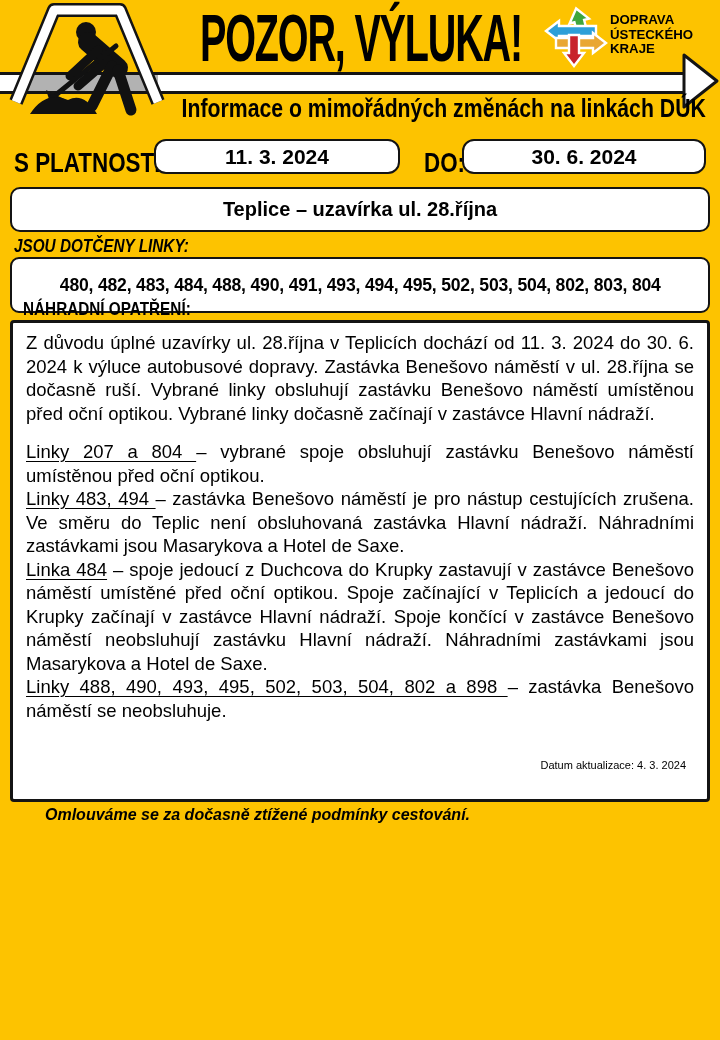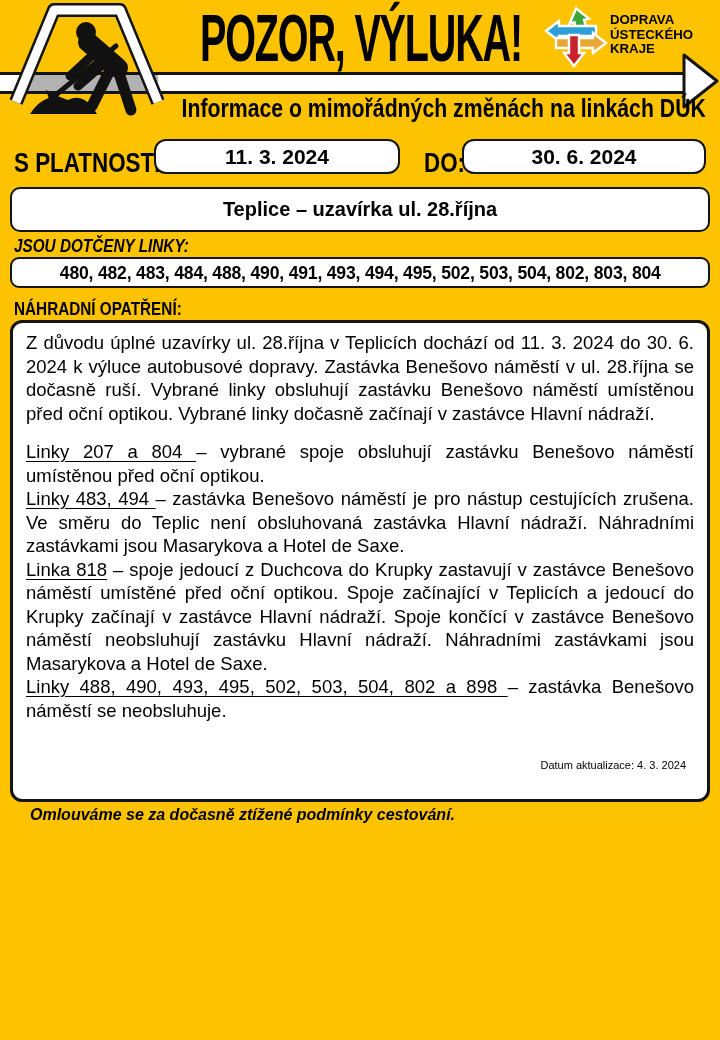--- a/index.html
+++ b/index.html
@@ -38,34 +38,34 @@
   .lbl-validity{top:147px;font-size:28px;}
   .lbl-small{font-size:18px;}
   
   .wbox{
     position:absolute;background:#fff;border:2.5px solid #141414;border-radius:12px;
     display:flex;align-items:center;justify-content:center;box-sizing:border-box;
   }
   .date-box{top:139px;height:35px;font-size:21px;font-weight:bold;}
   .title-box{left:10px;top:187px;width:700px;height:45px;border-radius:10px;
     font-size:20px;font-weight:bold;}
-  .lines-box{left:10px;top:257px;width:700px;height:31px;border-width:2px;border-radius:9px;
+  .lines-box{left:10px;top:257px;width:700px;height:56px;border-width:2px;border-radius:9px;
     overflow:hidden;}
   .lines-box span{font-size:18.5px;font-weight:bold;letter-spacing:-.2px;white-space:nowrap;
     transform:scaleX(.95);}
   .main-box{
     position:absolute;left:10px;top:320px;width:700px;height:482px;background:#fff;
-    border:3px solid #141414;border-radius:12px;box-sizing:border-box;
+    border:3px solid #141414;border-radius:4px;box-sizing:border-box;
     padding:8px 13px;overflow:hidden;
   }
   .para{font-size:18.5px;line-height:23.5px;text-align:justify;}
   .para.gap{margin-bottom:15px;}
   .lead{text-decoration:underline;text-underline-offset:3px;white-space:pre;}
   
-  .apology{position:absolute;left:30px;top:806px;font-size:16px;font-weight:bold;font-style:italic;}
+  .apology{position:absolute;left:45px;top:806px;font-size:16px;font-weight:bold;font-style:italic;}
   .updated{position:absolute;right:34px;top:759px;font-size:11px;}
 </style>
 </head>
 <body>
 
 <div class="poster">
 
   <div class="band"></div>
   <svg class="arrowhead" viewBox="0 0 38 62">
     <polygon points="2,5 35,31 2,57" fill="#ffffff" stroke="#141414" stroke-width="3" stroke-linejoin="round"></polygon>
@@ -125,29 +125,29 @@
     <span>Teplice – uzavírka ul. 28.října</span>
   </div>
 
   <div class="label lbl-small" style="left:14px;top:236px;font-style:italic;">
     <span class="cond" style="transform:scaleX(.85);">JSOU DOTČENY LINKY:</span>
   </div>
   <div class="wbox lines-box">
     <span>480, 482, 483, 484, 488, 490, 491, 493, 494, 495, 502, 503, 504, 802, 803, 804</span>
   </div>
 
-  <div class="label lbl-small" style="left:14px;top:299px;">
+  <div class="label lbl-small" style="left:23px;top:299px;">
     <span class="cond" style="transform:scaleX(.85);">NÁHRADNÍ OPATŘENÍ:</span>
   </div>
   <div class="main-box">
     <div id="measures-text">
         <div class="para gap">Z důvodu úplné uzavírky ul. 28.října v Teplicích dochází od 11. 3. 2024 do 30. 6. 2024 k výluce autobusové dopravy. Zastávka Benešovo náměstí v ul. 28.října se dočasně ruší. Vybrané linky obsluhují zastávku Benešovo náměstí umístěnou před oční optikou. Vybrané linky dočasně začínají v zastávce Hlavní nádraží.</div>
         <div class="para"><span class="lead">Linky 207 a 804 </span>– vybrané spoje obsluhují zastávku Benešovo náměstí umístěnou před oční optikou.</div>
         <div class="para"><span class="lead">Linky 483, 494 </span>– zastávka Benešovo náměstí je pro nástup cestujících zrušena. Ve směru do Teplic není obsluhovaná zastávka Hlavní nádraží. Náhradními zastávkami jsou Masarykova a Hotel de Saxe.</div>
-        <div class="para"><span class="lead">Linka 818</span> – spoje jedoucí z Duchcova do Krupky zastavují v zastávce Benešovo náměstí umístěné před oční optikou. Spoje začínající v Teplicích a jedoucí do Krupky začínají v zastávce Hlavní nádraží. Spoje končící v zastávce Benešovo náměstí neobsluhují zastávku Hlavní nádraží. Náhradními zastávkami jsou Masarykova a Hotel de Saxe.</div>
+        <div class="para"><span class="lead">Linka 484</span> – spoje jedoucí z Duchcova do Krupky zastavují v zastávce Benešovo náměstí umístěné před oční optikou. Spoje začínající v Teplicích a jedoucí do Krupky začínají v zastávce Hlavní nádraží. Spoje končící v zastávce Benešovo náměstí neobsluhují zastávku Hlavní nádraží. Náhradními zastávkami jsou Masarykova a Hotel de Saxe.</div>
         <div class="para"><span class="lead">Linky 488, 490, 493, 495, 502, 503, 504, 802 a 898 </span>– zastávka Benešovo náměstí se neobsluhuje.</div>
       </div>
   </div>
 
   <div class="apology">Omlouváme se za dočasně ztížené podmínky cestování.</div>
   <div class="updated">Datum aktualizace: 4. 3. 2024</div>
 
 </div>
 
 </body></html>

